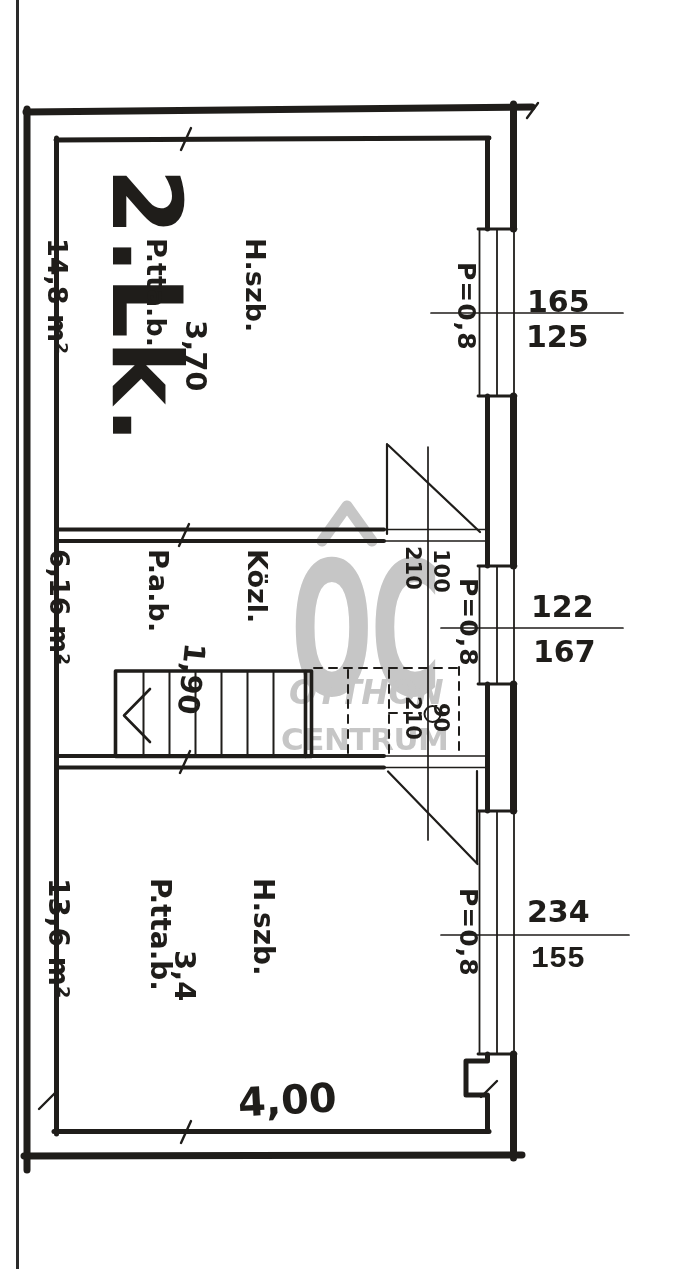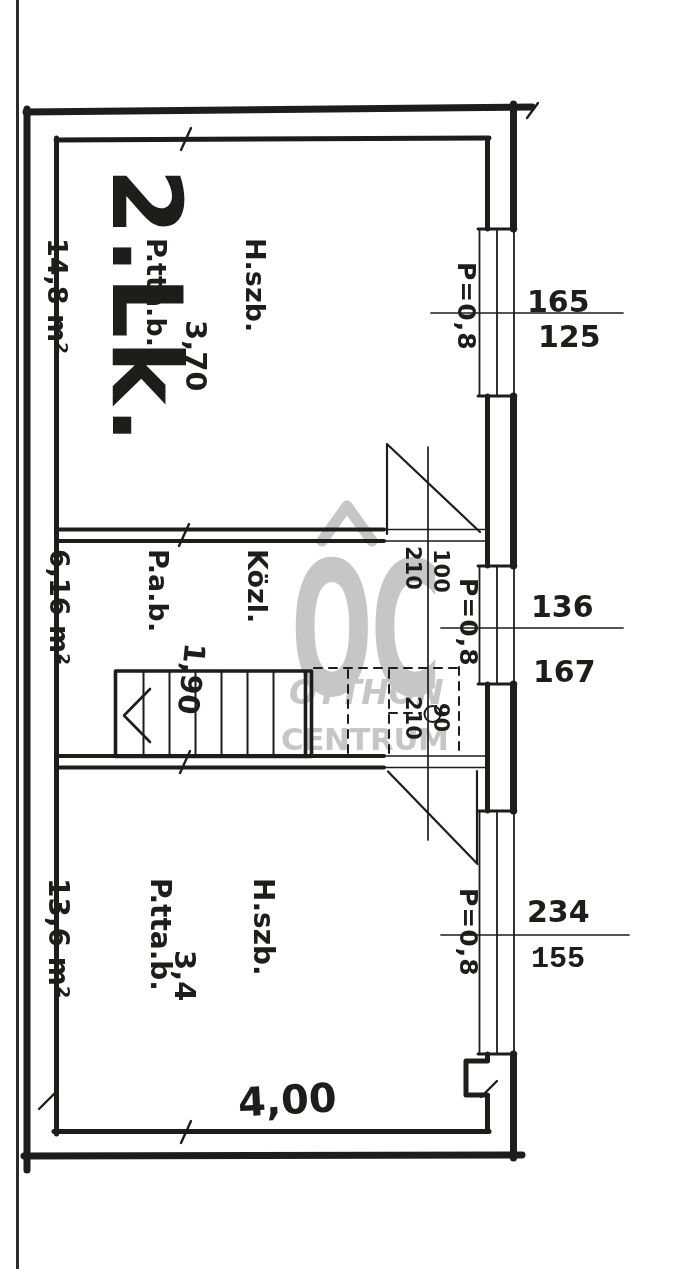--- a/index.html
+++ b/index.html
@@ -140,25 +140,25 @@
   <div class="lbl rot roomlbl" style="left:348px;top:878px;font-size:28px;">
     <span>H.szb.</span>
     <span>P.tta.b.</span>
     <span>13,6 m²</span>
   </div>
   <div class="lbl rot dimlbl" style="left:202px;top:950px;">3,4</div>
 
   <div class="lbl" style="left:238px;top:1076px;font-size:40px;font-weight:700;transform:rotate(-3deg);">4,00</div>
 
   <div class="lbl num" style="left:527px;top:284px;">165</div>
-  <div class="lbl num" style="left:538px;top:319px;text-align:right;">125</div>
+  <div class="lbl num" style="left:526px;top:319px;text-align:right;">125</div>
   <div class="lbl rot parapet" style="left:481px;top:262px;">P=0,8</div>
 
-  <div class="lbl num" style="left:531px;top:589px;">136</div>
-  <div class="lbl num" style="left:533px;top:634px;margin-top:20px;">167</div>
+  <div class="lbl num" style="left:531px;top:589px;">122</div>
+  <div class="lbl num" style="left:533px;top:634px;">167</div>
   <div class="lbl rot parapet" style="left:483px;top:578px;">P=0,8</div>
 
   <div class="lbl num" style="left:527px;top:894px;">234</div>
   <div class="lbl num" style="left:531px;top:941px;font-family:Liberation Mono, monospace;">155</div>
   <div class="lbl rot parapet" style="left:483px;top:888px;">P=0,8</div>
 
   <div class="lbl rot doornum" style="left:453px;top:549px;">100</div>
   <div class="lbl rot doornum" style="left:425px;top:546px;">210</div>
   <div class="lbl rot doornum" style="left:453px;top:703px;">90</div>
   <div class="lbl rot doornum" style="left:425px;top:696px;">210</div>

